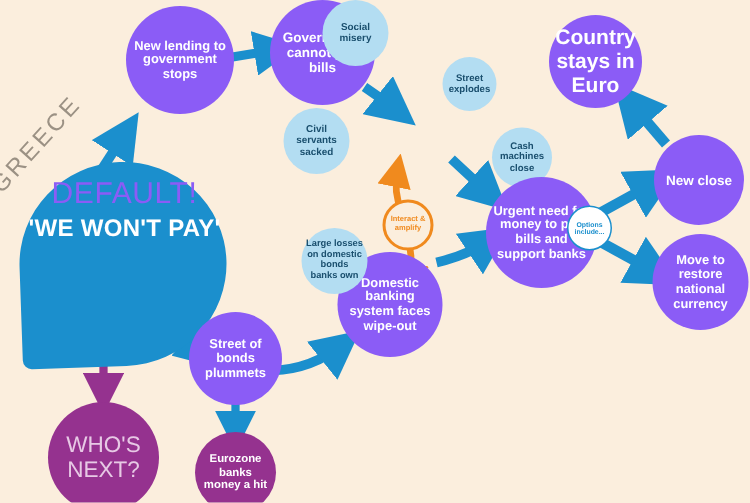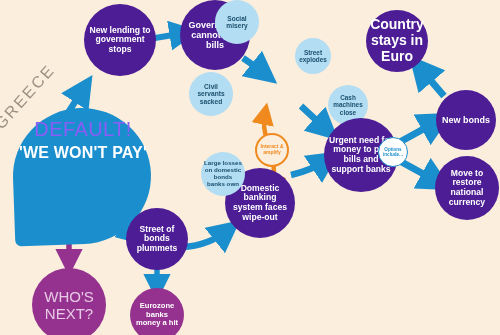--- a/index.html
+++ b/index.html
@@ -30,21 +30,21 @@
     position: absolute;
     border-radius: 50%;
     display: flex;
     align-items: center;
     justify-content: center;
     text-align: center;
     box-sizing: border-box;
     line-height: 1.12;
   }
   .node-main {
-    background: #4c1d95;
+    background: #8b5cf6;
     color: #ffffff;
     font-weight: bold;
   }
   .node-sat {
     background: #b3ddf2;
     color: #1a4f6e;
     font-weight: bold;
   }
   .node-purple {
     background: #95328f;
@@ -200,21 +200,21 @@
 
   <div class="node node-sat" style="left:328px;top:85px;width:40px;height:40px;font-size:6.4px;">
     <span>Cash machines close</span>
   </div>
 
   <div class="node node-main" style="left:366px;top:10px;width:62px;height:62px;font-size:14px;">
     <span>Country stays in Euro</span>
   </div>
 
   <div class="node node-main" style="left:436px;top:90px;width:60px;height:60px;font-size:9px;">
-    <span>New bonds</span>
+    <span>New close</span>
   </div>
 
   <div class="node node-main" style="left:324px;top:118px;width:74px;height:74px;font-size:8.6px;">
     <span>Urgent need for money to pay bills and support banks</span>
   </div>
 
   <div class="node node-white" style="left:378px;top:137px;width:30px;height:30px;font-size:4.6px;z-index:5;">
     <span>Options include...</span>
   </div>
 

